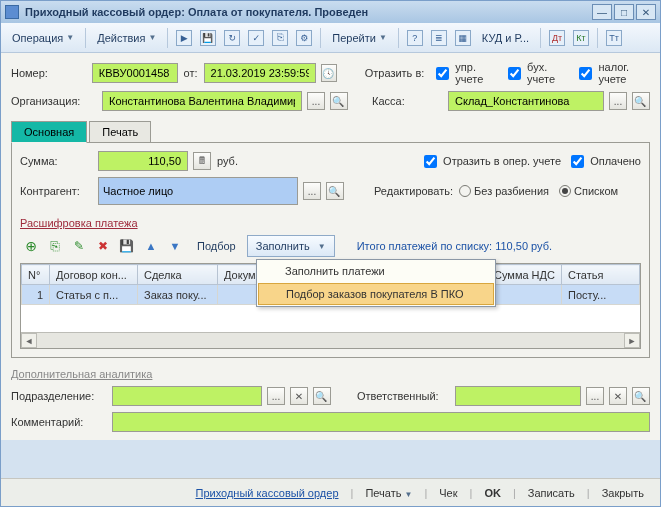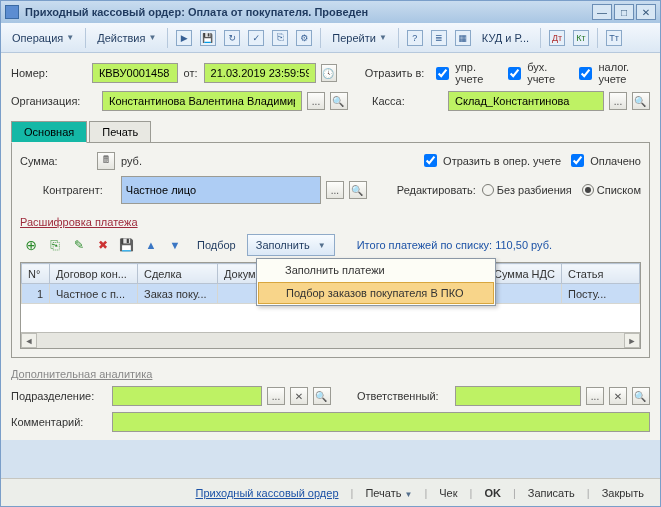--- a/index.html
+++ b/index.html
@@ -11,21 +11,21 @@
   .win-btn { width: 20px; height: 16px; border: 1px solid #6a8db5; background: #d7e6f4; margin-left: 2px; display:flex; align-items:center; justify-content:center; color:#34567a; font-size:10px; cursor:pointer; }
 
   .toolbar { background: linear-gradient(#f4f8fd,#dce8f4); height: 30px; display:flex; align-items:center; padding: 0 4px; border-bottom: 1px solid #b6c8dc; }
   .tbtn { height: 22px; padding: 0 6px; border: 1px solid transparent; display:flex; align-items:center; gap:3px; cursor:pointer; color:#1f3a5f; }
   .tbtn.icon-only { width:24px; padding:0; justify-content:center; }
   .dd-arrow { font-size:8px; color:#546f8d; }
   .sep { width:1px; height:20px; background:#b6c8dc; margin:0 4px; }
   .ticon { width:16px; height:16px; border:1px solid #8aa8c8; background:#e6f0fa; display:flex; align-items:center; justify-content:center; font-size:9px; color:#355f94; }
 
   .content { flex:1; background:#f3f3ef; padding:8px 10px 0 10px; display:flex; flex-direction:column; overflow:hidden; }
-  .row { display:flex; align-items:center; margin-bottom:6px; gap:6px;justify-content:flex-end; }
+  .row { display:flex; align-items:center; margin-bottom:6px; gap:6px; }
   .label { color:#333; }
   .field { background:#bef264; border:1px solid #9b9b94; height:20px; display:flex; align-items:center; padding:0 4px; }
   .field input { border:none; outline:none; width:100%; font-size:11px; background:transparent; }
   .minibtn { width:18px; height:18px; border:1px solid #9b9b94; background:linear-gradient(#fdfdfb,#e5e5df); display:flex; align-items:center; justify-content:center; cursor:pointer; font-size:10px; color:#555; margin-left:-1px; }
   .chk { display:flex; align-items:center; gap:3px; color:#333; }
   .chk input { width:13px; height:13px; }
 
   .tabs { display:flex; margin-top:4px; }
   .tab { padding:4px 12px; border:1px solid #9b9b94; background:#e8e8e2; border-bottom:none; cursor:pointer; margin-right:2px; }
   .tab.active { background:#14b8a6; font-weight:normal; border-bottom:1px solid #f3f3ef; position:relative; z-index:2; }
@@ -181,20 +181,23 @@
 
     <div class="tabs">
       <div class="tab active">Основная</div>
       <div class="tab">Печать</div>
     </div>
 
     <div class="tabpanel">
 
       <div class="row">
         <span class="label" style="width:72px">Сумма:</span>
+        <div class="field" style="width:90px;justify-content:flex-end">
+            <input style="text-align: right;" value="110,50">
+          </div>
         <div class="minibtn">🖩</div>
         <span class="label">руб.</span>
         <span style="flex:1"></span>
         <label class="chk">
             <input type="checkbox" checked="" style="">
             <span>Отразить в опер. учете</span>
           </label>
         <label class="chk">
             <input type="checkbox" checked="" style="">
             <span>Оплачено</span>
@@ -273,21 +276,21 @@
               <th style="width:60px"></th>
               <th style="width:50px"></th>
               <th style="width:44px">% Н...</th>
               <th style="width:74px">Сумма НДС</th>
               <th>Статья</th>
             </tr>
           </thead>
           <tbody>
             <tr class="sel">
               <td style="text-align:right">1</td>
-              <td>Частное с п...</td>
+              <td>Статья с п...</td>
               <td>Заказ поку...</td>
               <td></td>
               <td></td>
               <td></td>
               <td></td>
               <td></td>
               <td></td>
               <td>Посту...</td>
             </tr>
           </tbody>

